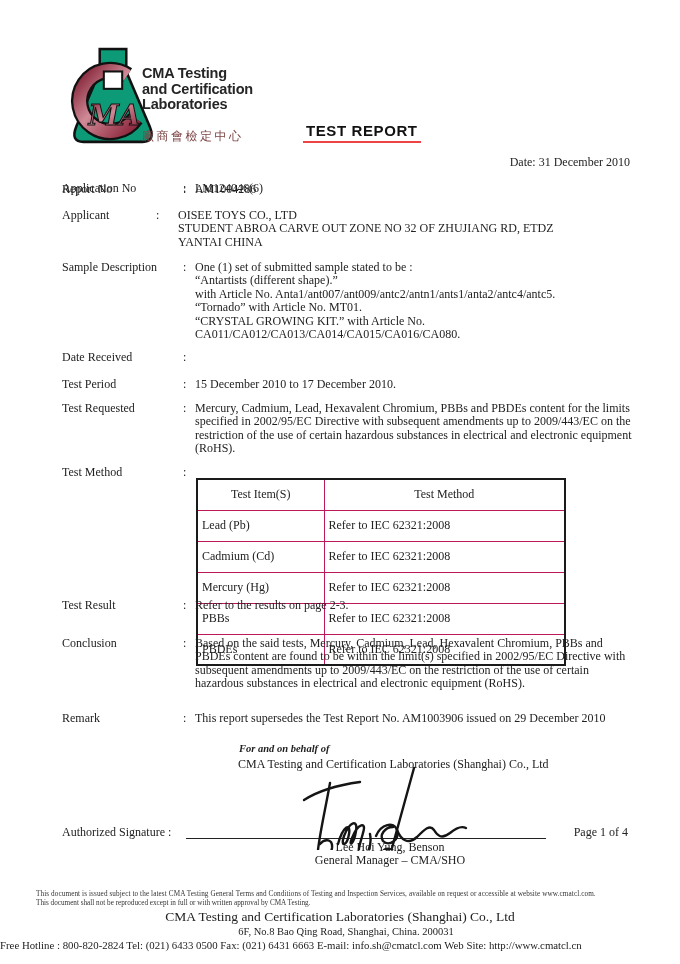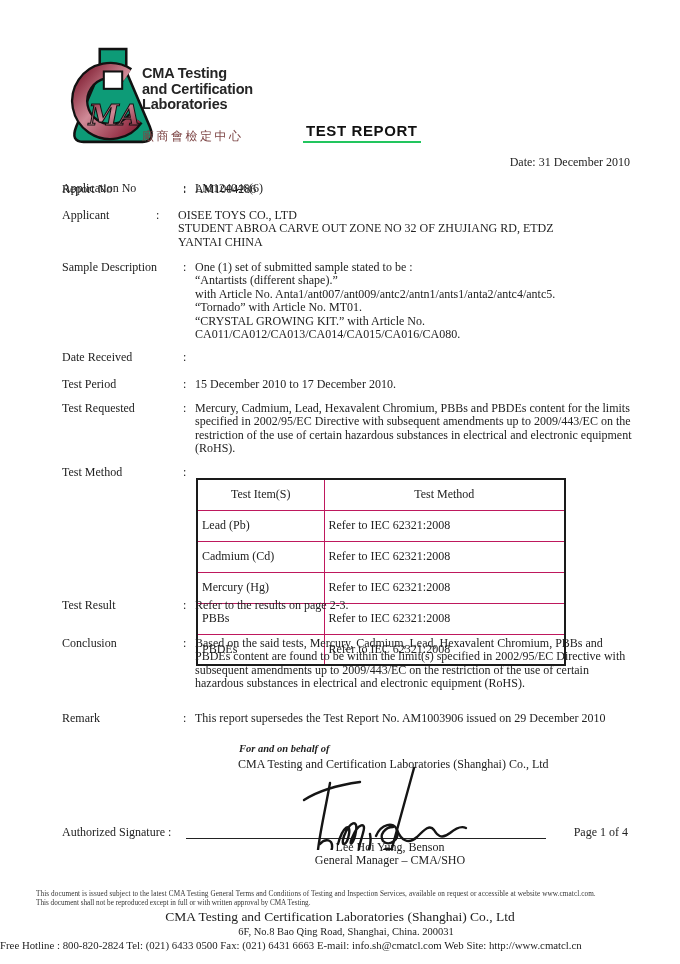--- a/index.html
+++ b/index.html
@@ -13,21 +13,21 @@
   
   .logo-art { position:absolute; left:62px; top:44px; width:102px; height:108px; }
   .logo-text { position:absolute; left:142px; top:66px;
     font-family:"Liberation Sans","DejaVu Sans",sans-serif;
     font-weight:bold; font-size:14.5px; line-height:15.5px; letter-spacing:-0.2px; color:#252525; }
   .logo-cn { font-weight:normal; font-size:12px; letter-spacing:2.5px; color:#7c4444; margin-top:17px;
     font-family:Liberation Mono, monospace; }
   .doc-title { position:absolute; left:303px; top:122px;
     font-family:"Liberation Sans","DejaVu Sans",sans-serif;
     font-weight:bold; font-size:15px; letter-spacing:0.6px; color:#111;
-    border-bottom:2px solid #22c55e; padding:0 3px 2px 3px; }
+    border-bottom:2px solid #ef4444; padding:0 3px 2px 3px; }
   
   .frow { position:absolute; left:62px; right:46px; display:grid;
     grid-template-columns:121px 12px 1fr; line-height:13.4px; }
   .frow.applicant-grid { grid-template-columns:94px 22px 1fr; }
   .flabel { white-space:nowrap; }
   .fcolon { text-align:left; }
   .fval {}
   .nowrap { white-space:nowrap; }
   .date-right { position:absolute; right:50px; top:155px; }
   

